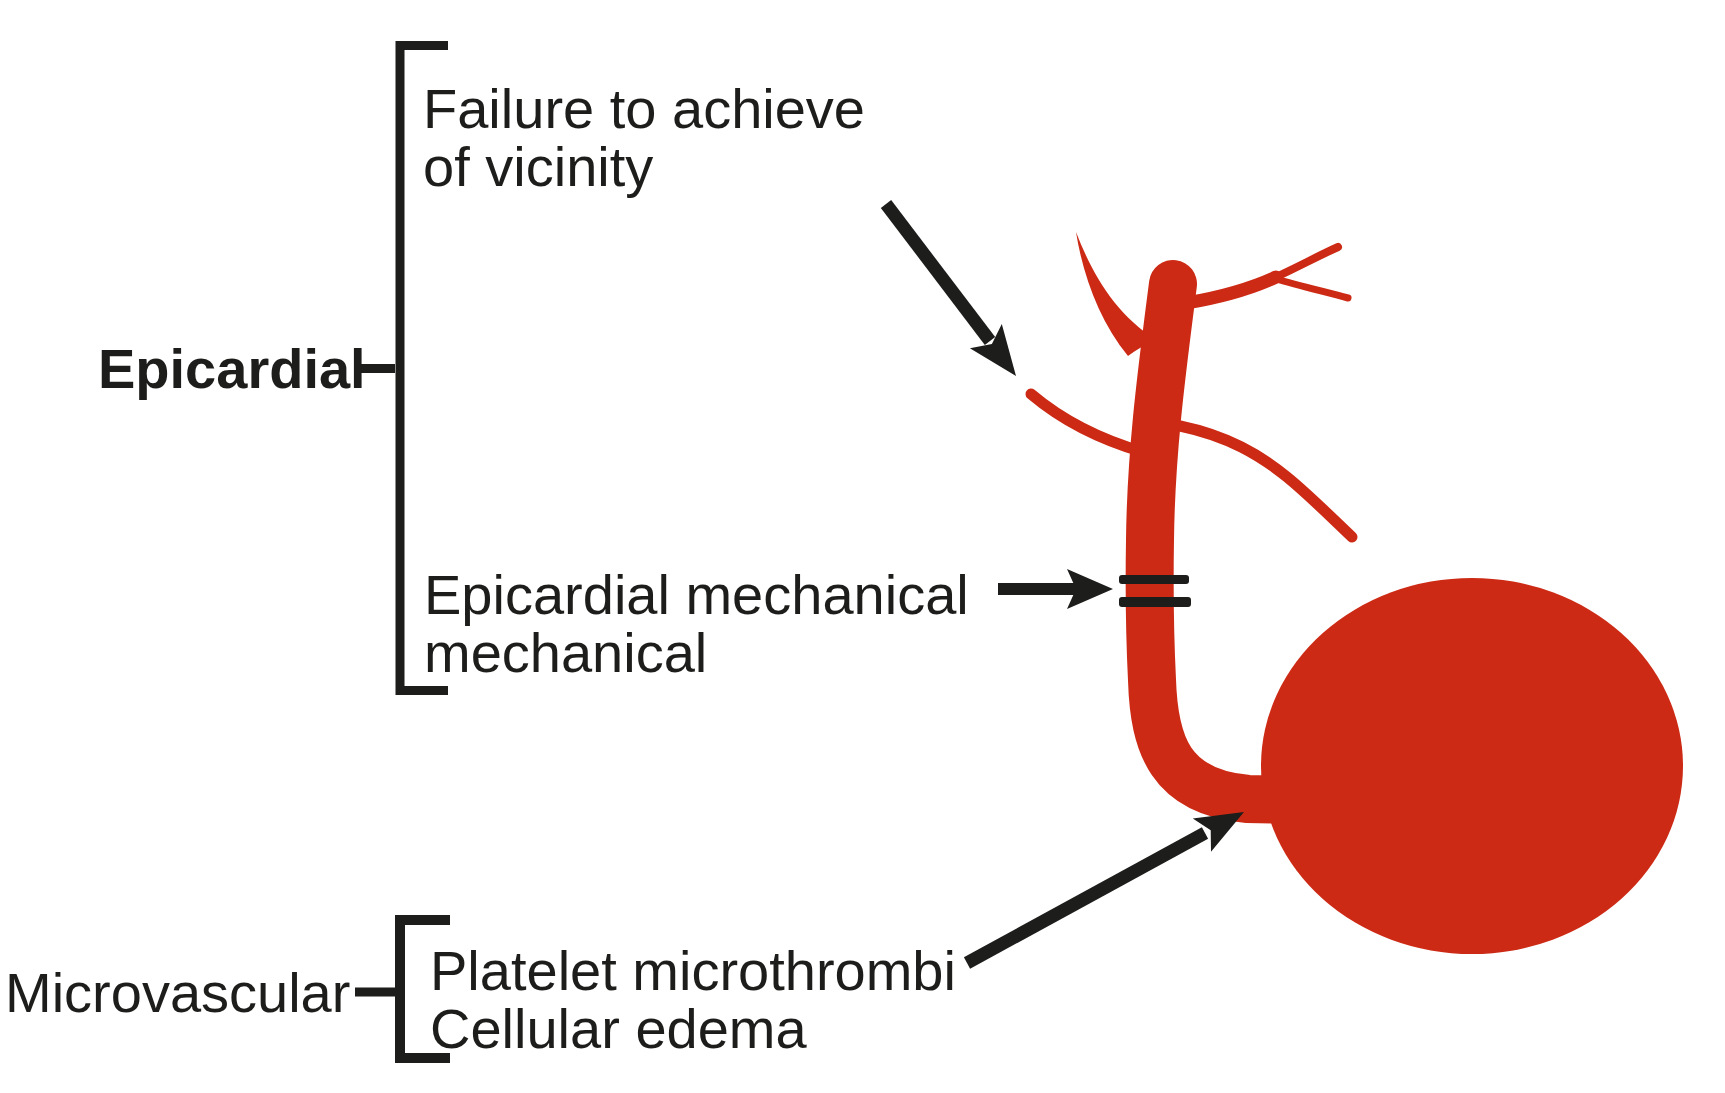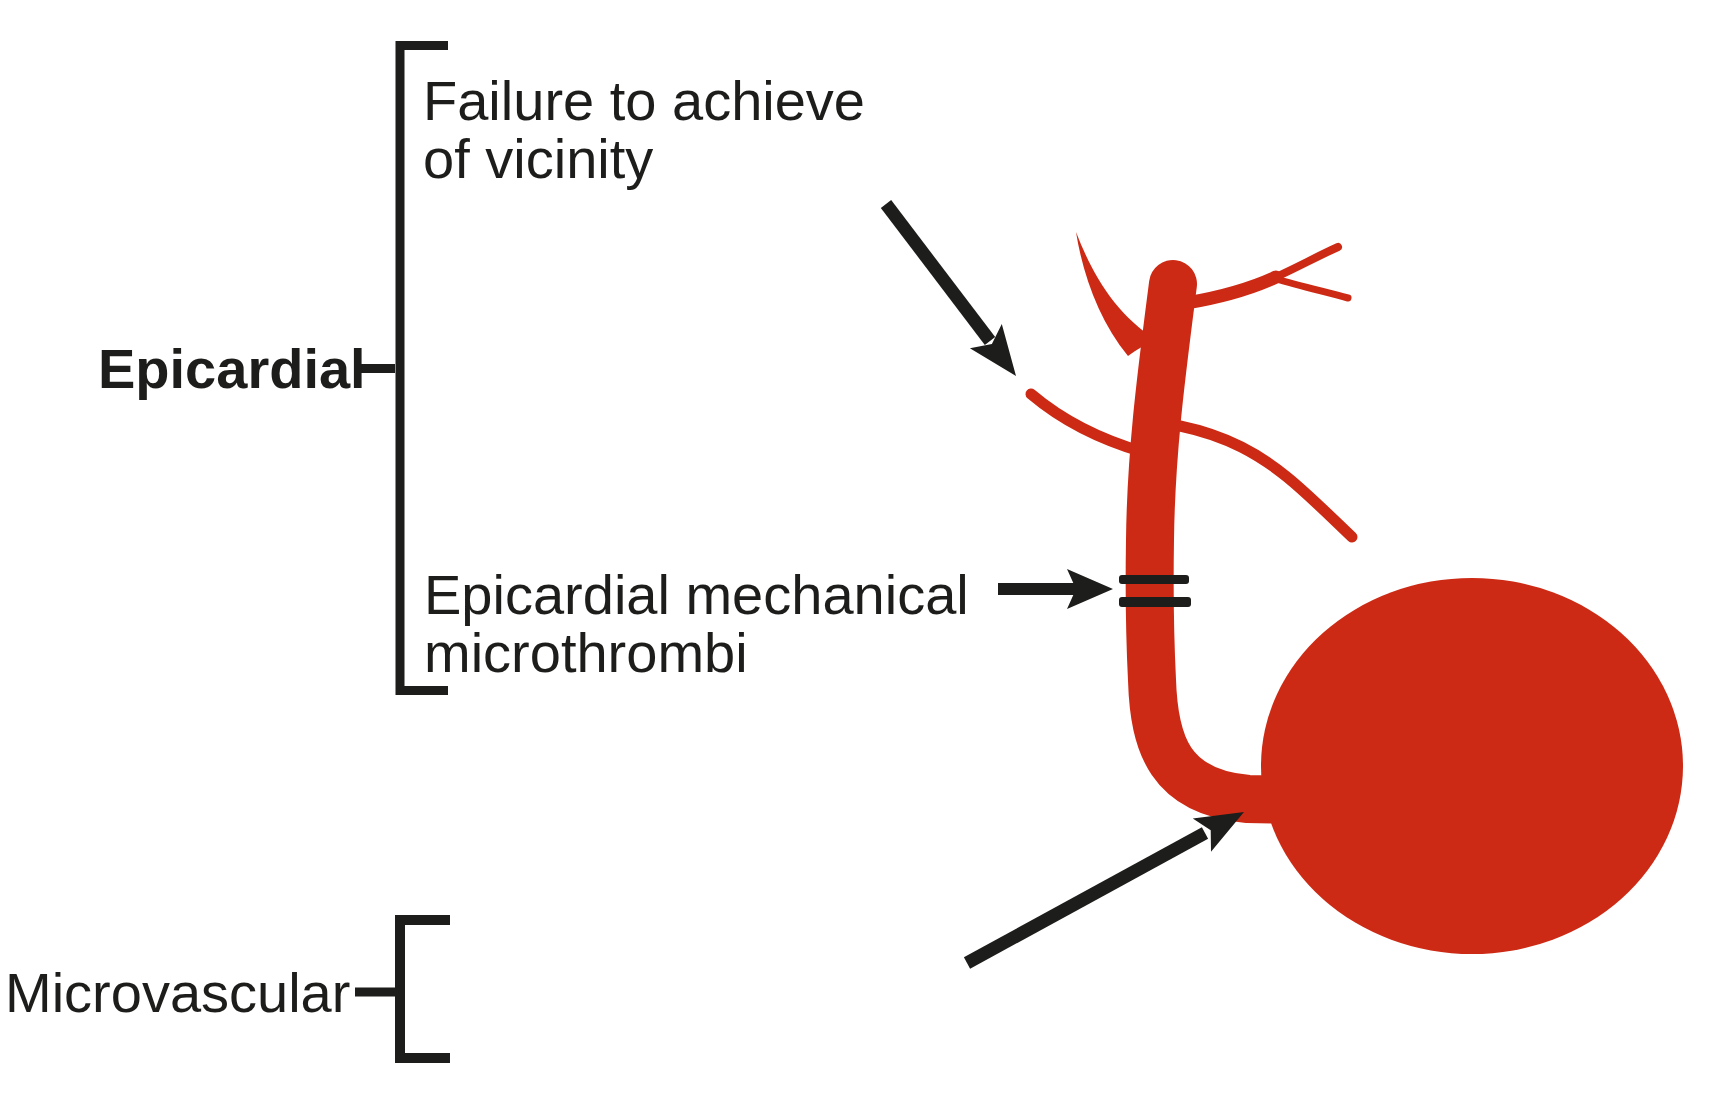--- a/index.html
+++ b/index.html
@@ -75,28 +75,32 @@
       <line x1="998" y1="589" x2="1078" y2="589" stroke="#1d1d1b" stroke-width="12"></line>
       <polygon points="1113,589 1067,609 1076,589 1067,569" fill="#1d1d1b"></polygon>
     </g>
 
     <g>
       <line x1="967" y1="963" x2="1205" y2="833" stroke="#1d1d1b" stroke-width="13"></line>
       <polygon points="1244,812 1211,851.7 1210.7,830.2 1192.8,818.4" fill="#1d1d1b"></polygon>
     </g>
   </svg>
 
-  <div class="txt" style="left:423px; top:72px;">
+  <div class="txt" style="left:423px; top:80px;">
     <div>Failure to achieve</div>
     <div>of vicinity</div>
   </div>
 
   <div class="txt" style="left:98px; top:340px;font-weight:bold;">Epicardial</div>
 
   <div class="txt" style="left:424px; top:566px;">
     <div>Epicardial mechanical</div>
-    <div>microthrombi</div>
+    <div>mechanical</div>
   </div>
 
   <div class="txt" style="left:5px; top:964px;">Microvascular</div>
 
+  <div class="txt" style="left:430px; top:942px;">
+    <div>Platelet microthrombi</div>
+    <div>Cellular edema</div>
+  </div>
 
 </div>
 
 </body></html>

